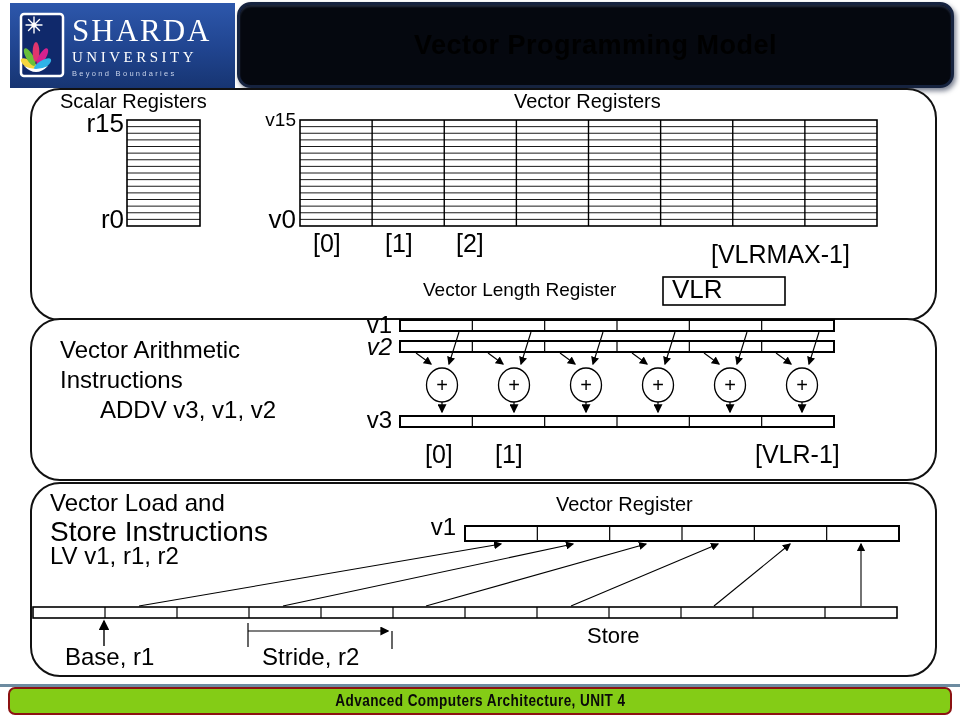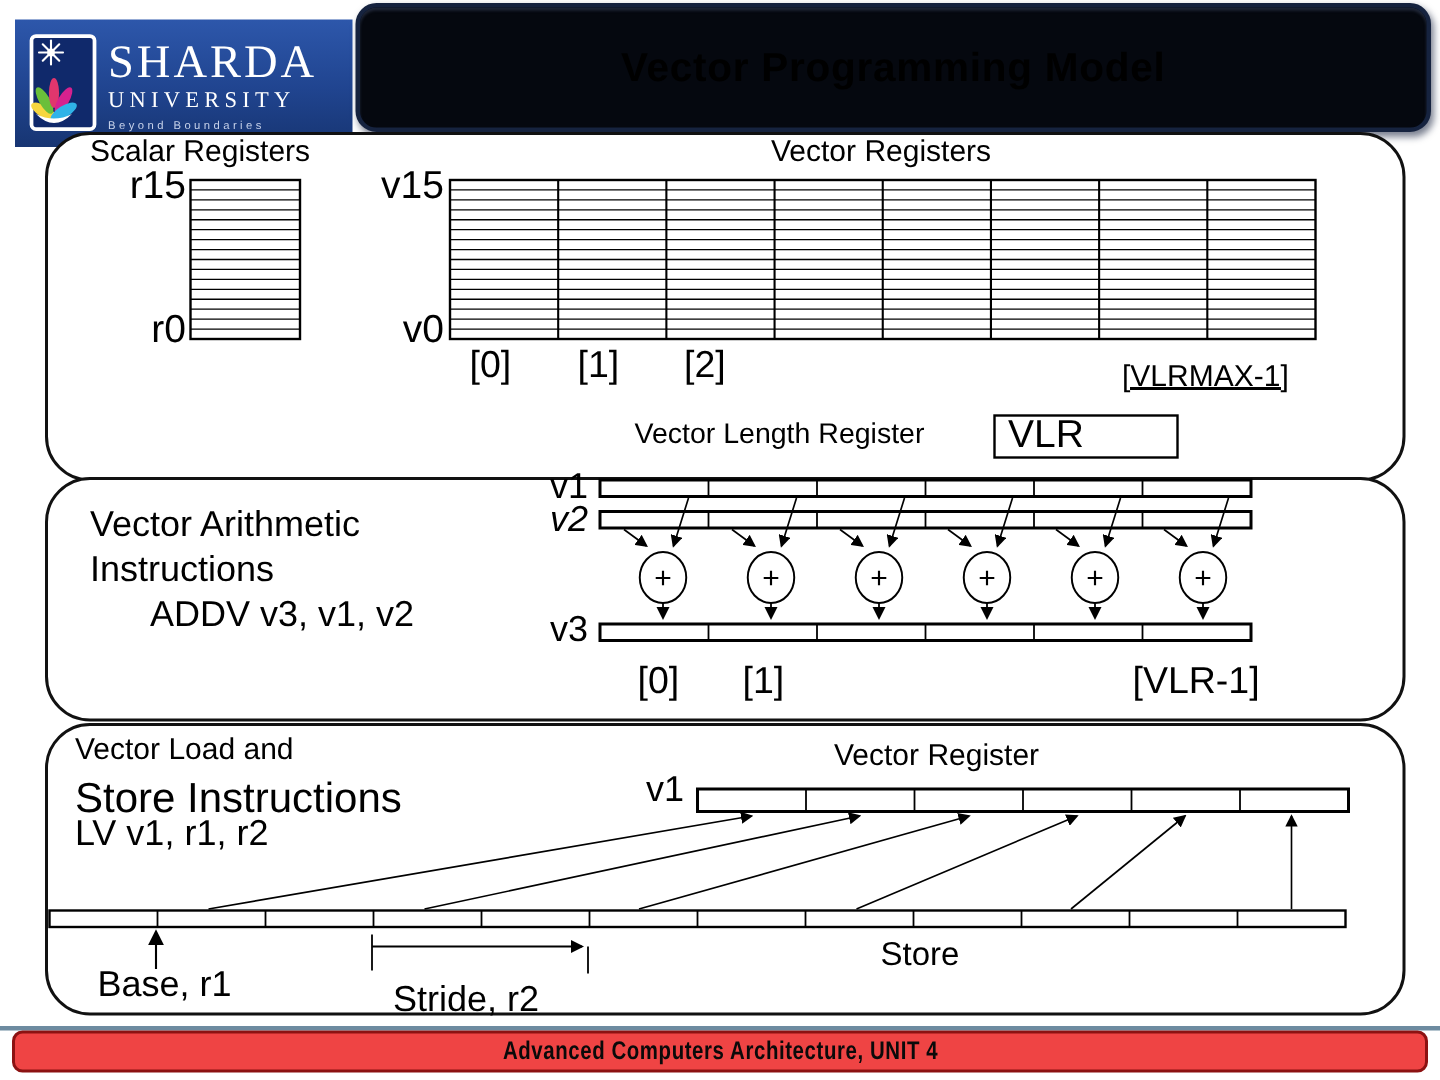--- a/index.html
+++ b/index.html
@@ -2,21 +2,21 @@
 <html><head>
 <meta charset="utf-8">
 <style>
   html,body{margin:0;padding:0;background:#ffffff;}
   .slide{
     position:relative;width:960px;height:720px;overflow:hidden;background:#ffffff;
     font-family:"Liberation Sans","DejaVu Sans",sans-serif;color:#000;
   }
   
   .logo{
-    position:absolute;left:10px;top:13px;width:225px;height:85px;
+    position:absolute;left:10px;top:3px;width:225px;height:85px;
     background:linear-gradient(180deg,#2d57ab 0%,#20448f 55%,#173572 100%);
     display:flex;align-items:center;
   }
   .logo-emblem{position:absolute;left:9px;top:9px;}
   .logo-text{position:absolute;left:62px;top:12px;color:#fff;}
   .logo-name{font-family:"Liberation Serif","DejaVu Serif",serif;font-size:31px;letter-spacing:2px;line-height:32px;}
   .logo-sub{font-family:"Liberation Serif","DejaVu Serif",serif;font-size:15px;letter-spacing:3.5px;line-height:18px;margin-top:1px;}
   .logo-tag{font-size:7.5px;letter-spacing:2.3px;color:#c7d2ea;margin-top:3px;}
   .title-box{
     position:absolute;left:237px;top:2px;width:711px;height:80px;
@@ -32,21 +32,21 @@
   #panel3{left:30px;top:482px;width:903px;height:191px;}
   
   .lbl{position:absolute;white-space:nowrap;line-height:1.05;z-index:5;}
   .it{}
   .ra{text-align:right;display:inline-block;}
   
   #diagram{position:absolute;left:0;top:0;z-index:4;}
   
   .footer-line{position:absolute;left:0;top:684px;width:960px;height:3px;background:#6d8ba0;z-index:6;}
   .footer{
-    position:absolute;left:8px;top:687px;width:944px;height:28px;background:#ef4444;
+    position:absolute;left:8px;top:687px;width:944px;height:28px;background:#84cc16;
     border:2px solid #8c1212;border-radius:7px;box-sizing:border-box;z-index:7;
     display:flex;align-items:center;justify-content:center;
   }
   .footer span{
     display:inline-block;font-size:17px;font-weight:bold;color:#0a0a0a;
     transform:scaleX(.8);transform-origin:center;letter-spacing:.5px;
   }
 </style>
 </head>
 <body>
@@ -215,46 +215,46 @@
         <line x1="248" y1="623" x2="248" y2="647" stroke="#000" stroke-width="1.2"></line>
         <line x1="392" y1="631" x2="392" y2="649" stroke="#000" stroke-width="1.2"></line>
         <line x1="248" y1="631" x2="388" y2="631" stroke="#000" stroke-width="1.2" marker-end="url(#arr)"></line>
       </g>
   </svg>
 
   <div class="lbl it" style="left:60px;top:91px;font-size:20px;">Scalar Registers</div>
   <div class="lbl it" style="left:514px;top:91px;font-size:20px;">Vector Registers</div>
   <div class="lbl ra" style="left:82px;top:110px;width:42px;font-size:26px;">r15</div>
   <div class="lbl ra" style="left:82px;top:206px;width:42px;font-size:26px;">r0</div>
-  <div class="lbl ra" style="left:248px;top:110px;width:48px;font-size:26px;">v15</div>
+  <div class="lbl ra" style="left:248px;top:110px;width:48px;font-size:19px;">v15</div>
   <div class="lbl ra" style="left:248px;top:206px;width:48px;font-size:26px;">v0</div>
   <div class="lbl" style="left:313px;top:230px;font-size:25px;">[0]</div>
   <div class="lbl" style="left:385px;top:230px;font-size:25px;">[1]</div>
   <div class="lbl" style="left:456px;top:230px;font-size:25px;">[2]</div>
-  <div class="lbl" style="left:748px;top:241px;font-size:20px;text-decoration:underline;">[VLRMAX-1]</div>
+  <div class="lbl" style="left:711px;top:241px;font-size:25px;">[VLRMAX-1]</div>
   <div class="lbl it" style="left:423px;top:280px;font-size:19px;">Vector Length Register</div>
   <div class="lbl" style="left:672px;top:276px;font-size:26px;">VLR</div>
 
   <div class="lbl" style="left:60px;top:337px;font-size:24px;">Vector Arithmetic</div>
   <div class="lbl" style="left:60px;top:367px;font-size:24px;">Instructions</div>
   <div class="lbl" style="left:60px;top:397px;font-size:24px;margin-left:40px;">ADDV v3, v1, v2</div>
   <div class="lbl ra" style="left:352px;top:312px;width:40px;font-size:24px;">v1</div>
   <div class="lbl ra" style="left:352px;top:334px;width:40px;font-size:24px;font-style:italic;">v2</div>
   <div class="lbl ra" style="left:352px;top:407px;width:40px;font-size:24px;">v3</div>
   <div class="lbl" style="left:425px;top:441px;font-size:25px;">[0]</div>
   <div class="lbl" style="left:495px;top:441px;font-size:25px;">[1]</div>
   <div class="lbl" style="left:755px;top:441px;font-size:25px;">[VLR-1]</div>
 
-  <div class="lbl" style="left:50px;top:490px;font-size:20px;">Vector Load and</div>
+  <div class="lbl" style="left:50px;top:490px;font-size:24px;">Vector Load and</div>
   <div class="lbl" style="left:50px;top:517px;font-size:28px;">Store Instructions</div>
   <div class="lbl" style="left:50px;top:543px;font-size:24px;">LV v1, r1, r2</div>
   <div class="lbl it" style="left:556px;top:494px;font-size:20px;">Vector Register</div>
   <div class="lbl ra" style="left:416px;top:514px;width:40px;font-size:24px;">v1</div>
   <div class="lbl it" style="left:587px;top:624px;font-size:22px;">Store</div>
   <div class="lbl" style="left:65px;top:644px;font-size:24px;text-align:center;">Base, r1</div>
-  <div class="lbl" style="left:262px;top:644px;font-size:24px;margin-top:10px;">Stride, r2</div>
+  <div class="lbl" style="left:262px;top:644px;font-size:24px;">Stride, r2</div>
 
   <div class="footer-line"></div>
   <div class="footer">
     <span>Advanced Computers Architecture, UNIT 4</span>
   </div>
 
 </div>
 
 </body></html>

